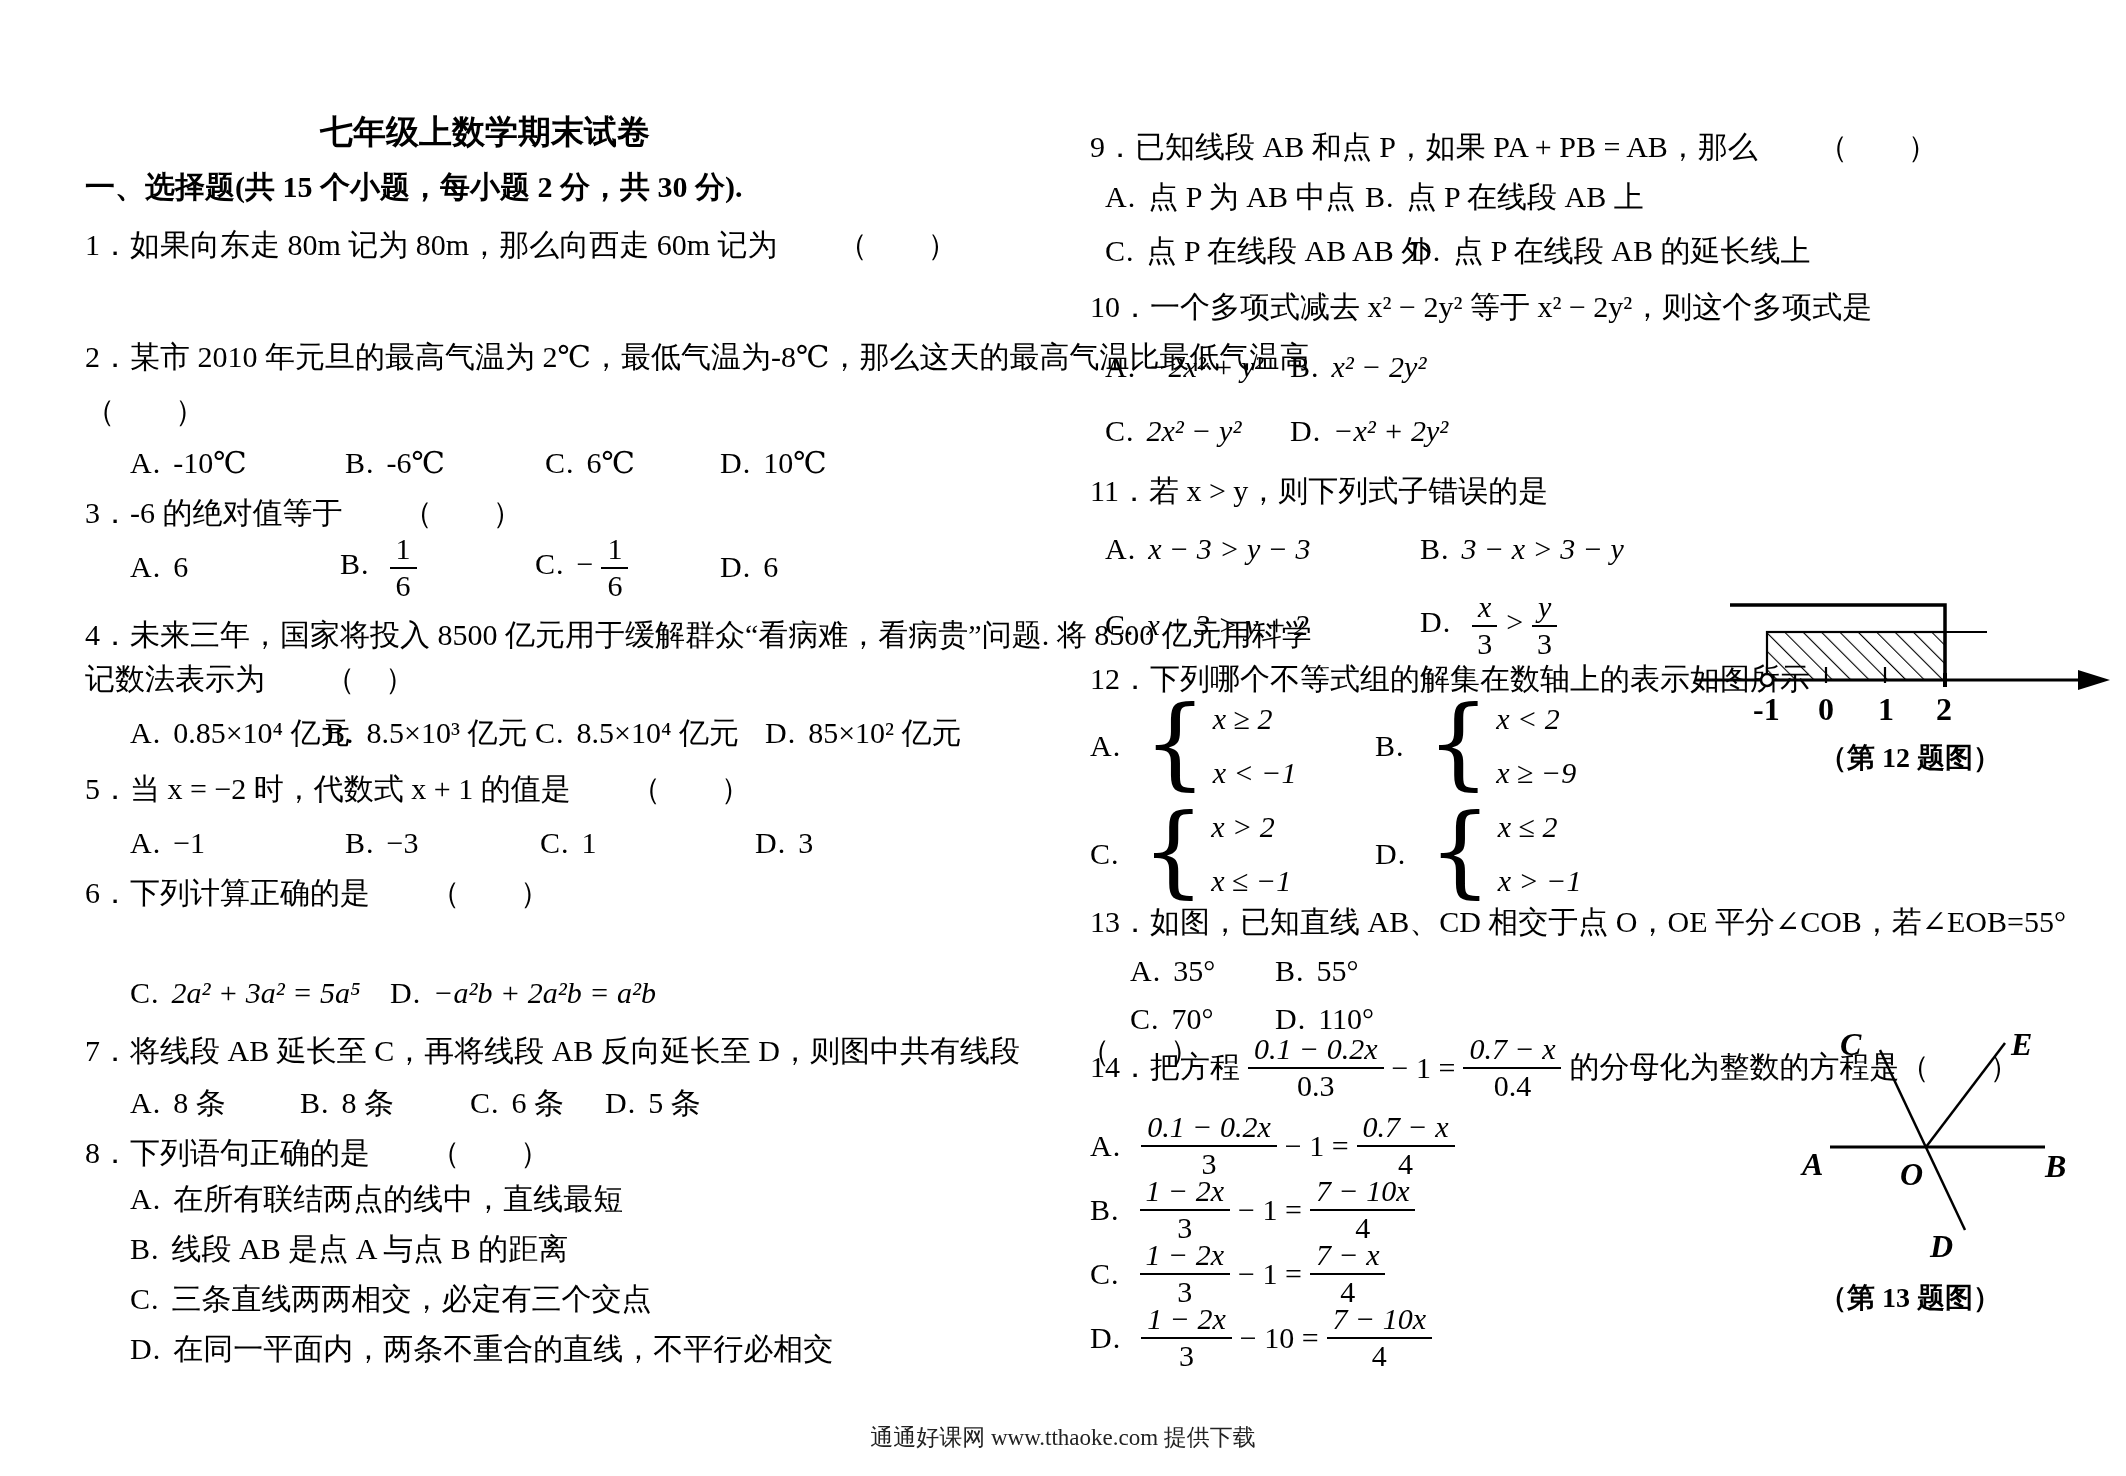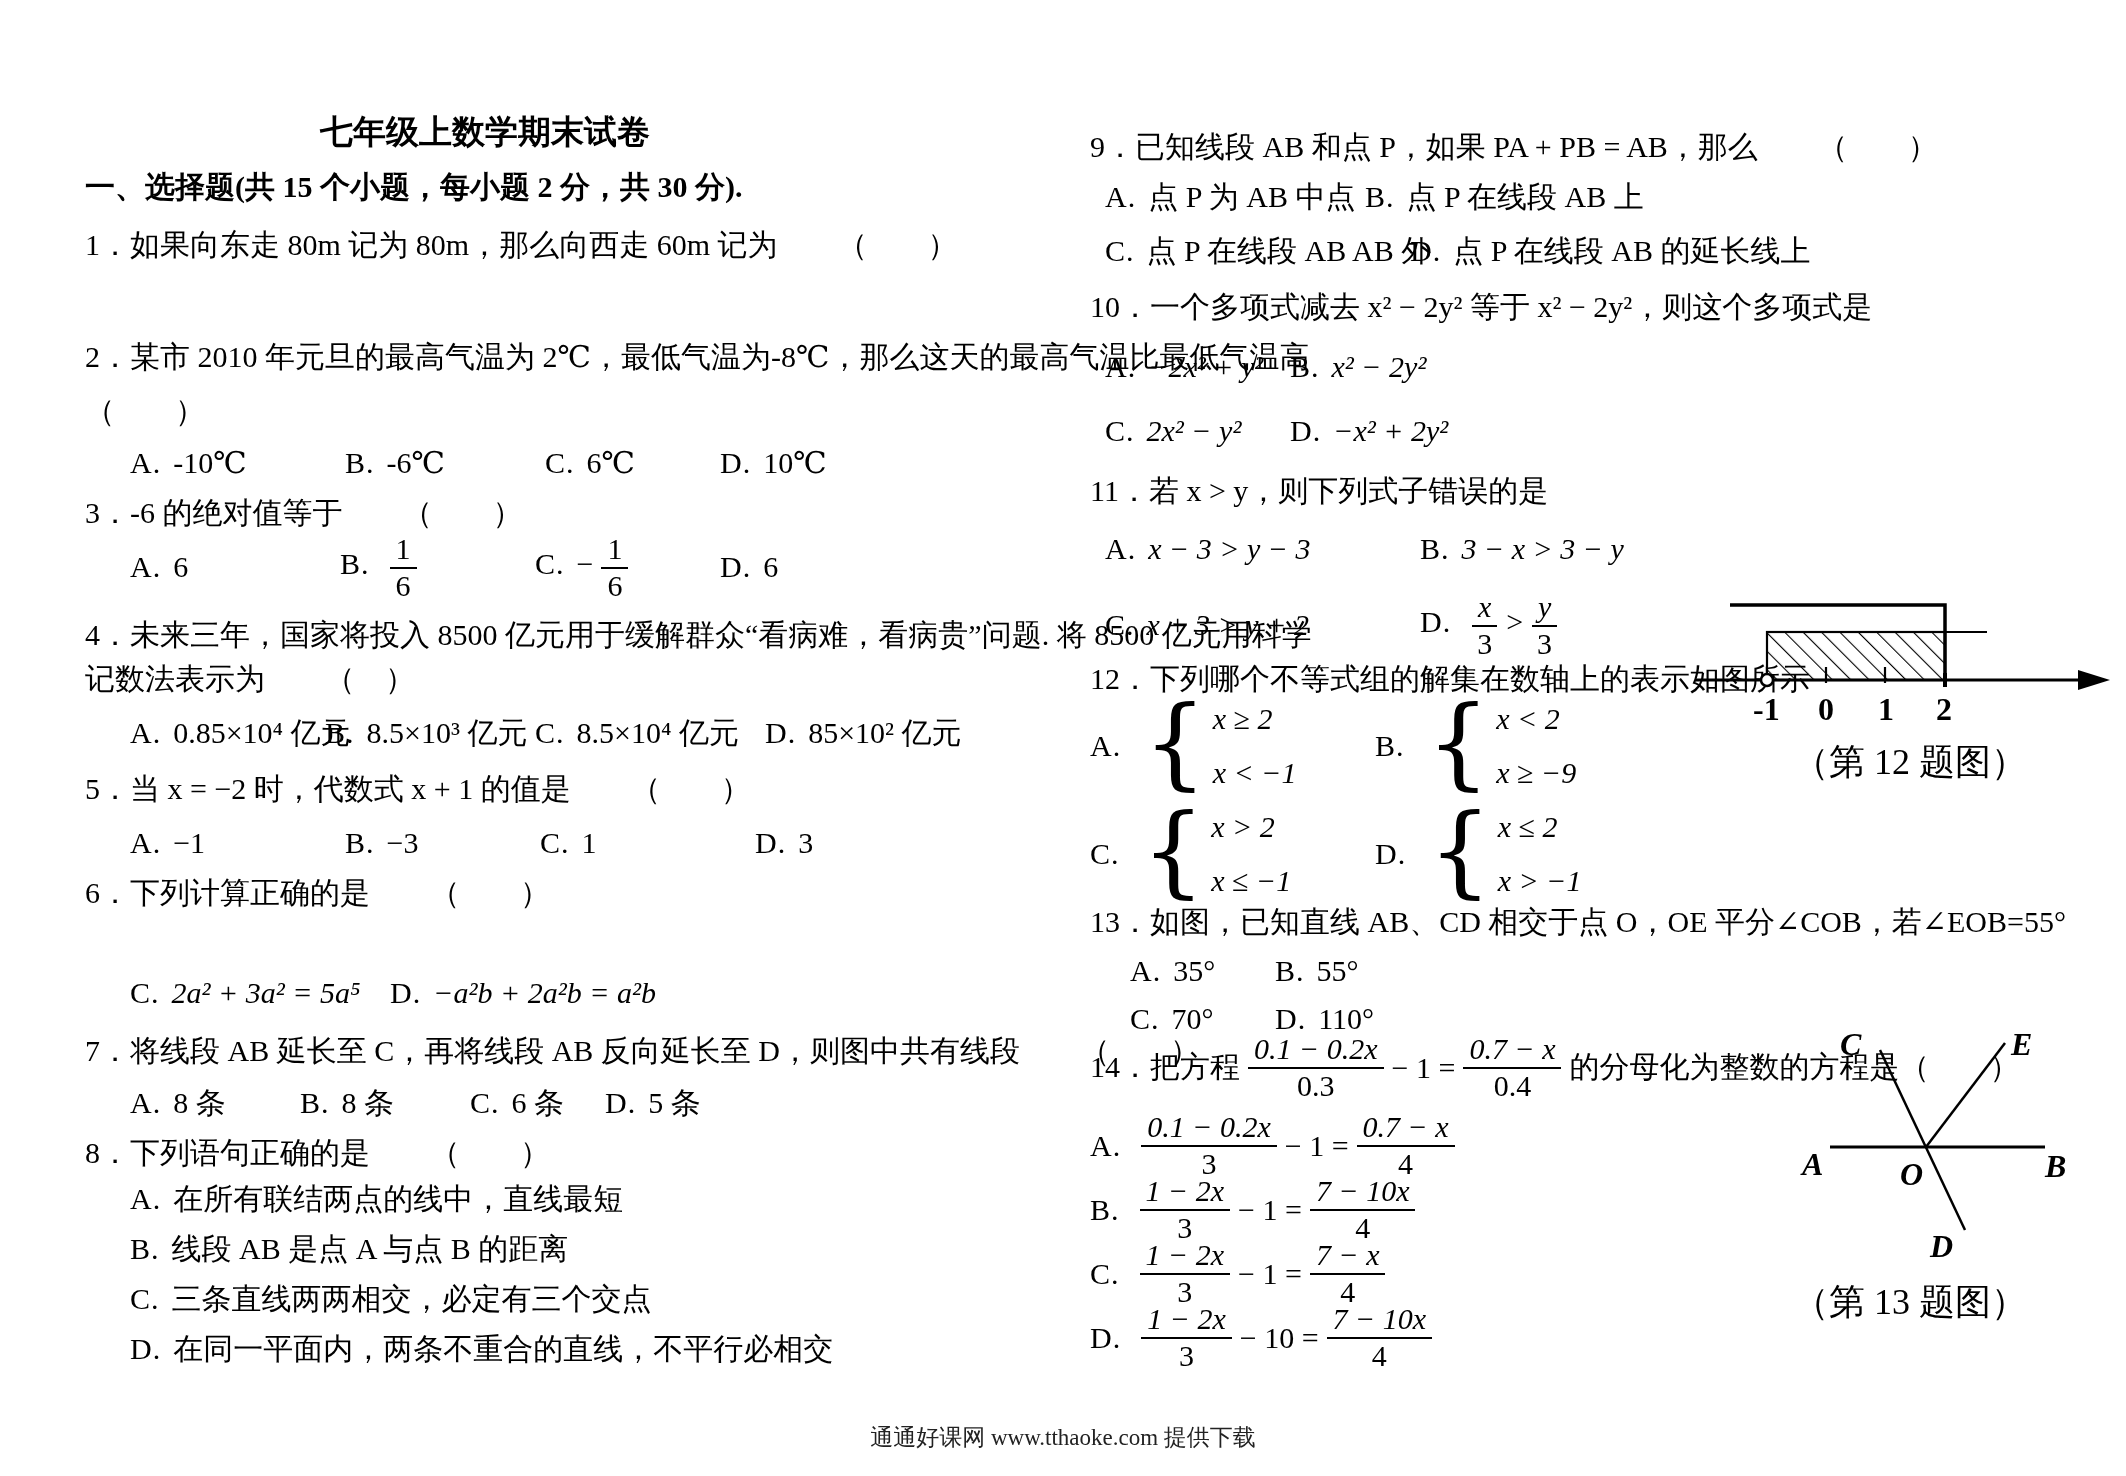--- a/index.html
+++ b/index.html
@@ -14,21 +14,21 @@
   .n{font-style:normal;}
   .frac{display:inline-flex;flex-direction:column;align-items:center;vertical-align:middle;
         text-align:center;line-height:1.15;margin:0 8px;}
   .fn{border-bottom:2.5px solid #000;padding:0 6px;}
   .fd{padding:0 6px;}
   .fx{position:absolute;display:flex;align-items:center;white-space:nowrap;font-size:30px;}
   .sys{display:inline-flex;align-items:center;}
   .brace{font-size:100px;font-weight:400;line-height:0.85;margin:0 6px 6px 10px;
          font-family:"DejaVu Serif","Liberation Serif",serif;}
   .sysl{display:inline-flex;flex-direction:column;gap:16px;align-items:flex-start;}
-  .cap{font-size:36px;}
+  .cap{font-size:28px;font-weight:bold;}
   .ftr{position:absolute;left:0;width:2126px;text-align:center;font-size:23px;color:#222;}
   svg{position:absolute;overflow:visible;}
   svg text{font-family:"Liberation Serif","DejaVu Serif",serif;}
 </style>
 </head>
 <body>
 
 <div class="page">
 
   <div class="r b title" style="top:112px;left:85px;width:800px;text-align:center">七年级上数学期末试卷</div>

